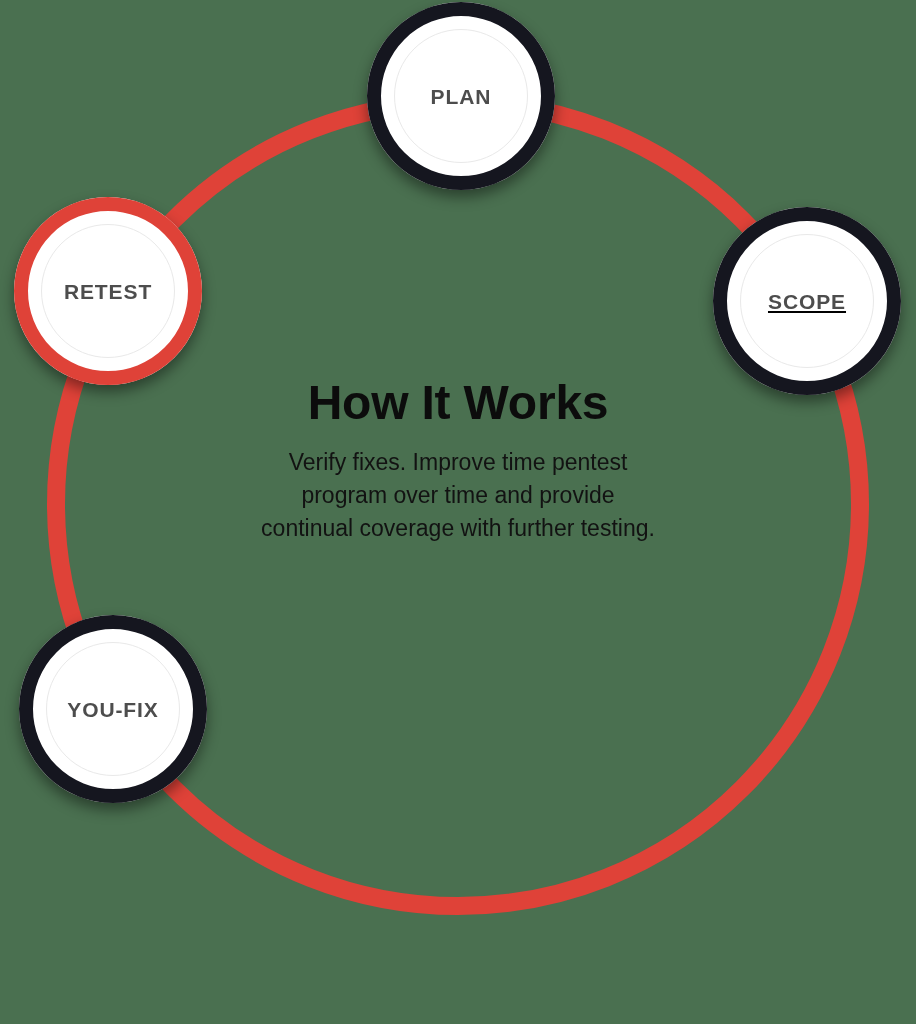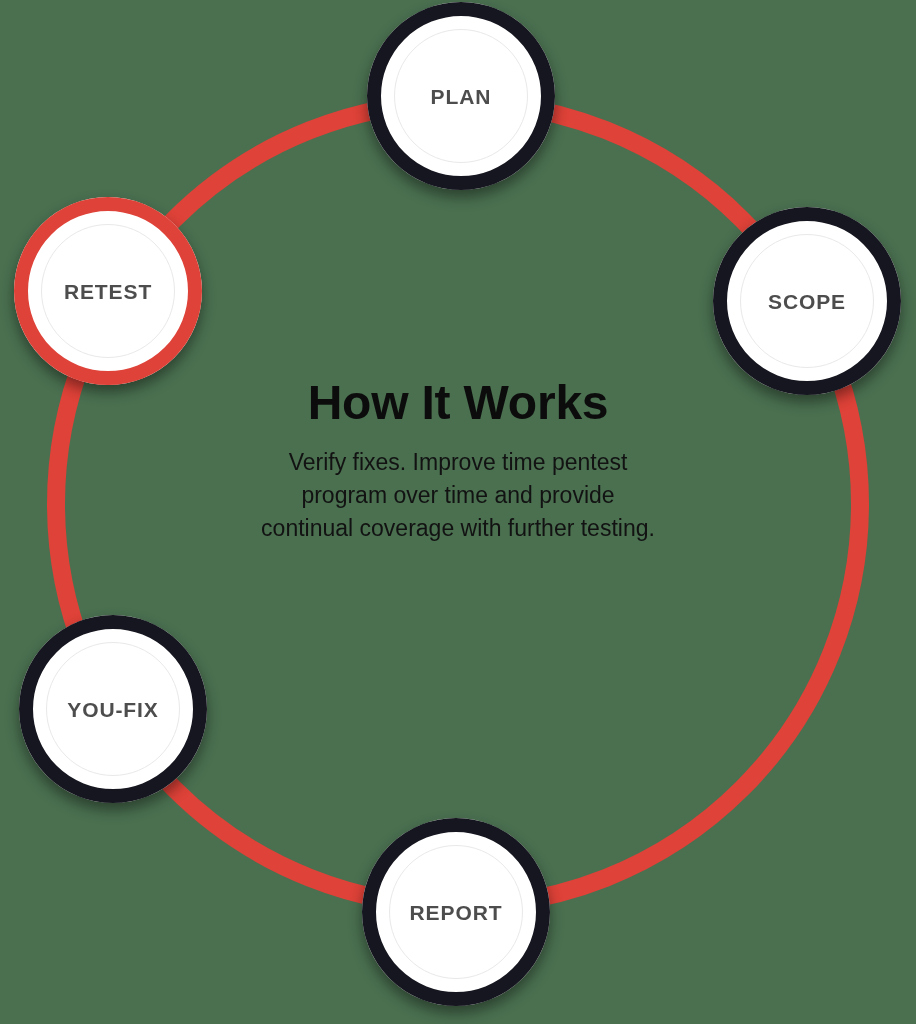--- a/index.html
+++ b/index.html
@@ -46,21 +46,21 @@
     font-size:21px;
     letter-spacing:0.9px;
     line-height:1;
     text-align:center;
     white-space:nowrap;
     font-family:"Liberation Sans", sans-serif;
   }
 
   
   #node-plan   {left:367px; top:2px;   width:188px;height:188px;}
-  #node-scope  {left:713px; top:207px; width:188px;height:188px;}
+  #node-scope  {left:713px; top:207px; width:188px;height:188px;text-decoration:underline;}
   #node-test   {left:713px; top:615px; width:188px;height:188px;}
   #node-report {left:362px; top:818px; width:188px;height:188px;}
   #node-youfix {left:19px;  top:615px; width:188px;height:188px;}
   #node-retest {left:14px;  top:197px; width:188px;height:188px;}
 
   
   #center-text{
     position:absolute;
     left:158px;top:378px;
     width:600px;
@@ -101,25 +101,20 @@
     <span class="node-label">PLAN</span>
   </div>
 
   <div class="node" id="node-scope">
     <span class="ring-outer" style="border-color: rgb(21, 22, 31);"></span>
     <span class="ring-inner"></span>
     <span class="node-label">SCOPE</span>
   </div>
 
 
-  <div class="node" id="node-report">
-    <span class="ring-outer" style="border-color: rgb(21, 22, 31);"></span>
-    <span class="ring-inner"></span>
-    <span class="node-label">REPORT</span>
-  </div>
 
   <div class="node" id="node-youfix">
     <span class="ring-outer" style="border-color: rgb(21, 22, 31);"></span>
     <span class="ring-inner"></span>
     <span class="node-label">YOU-FIX</span>
   </div>
 
   <div class="node active" id="node-retest">
     <span class="ring-outer" style="border-color: rgb(223, 66, 56);"></span>
     <span class="ring-inner"></span>

